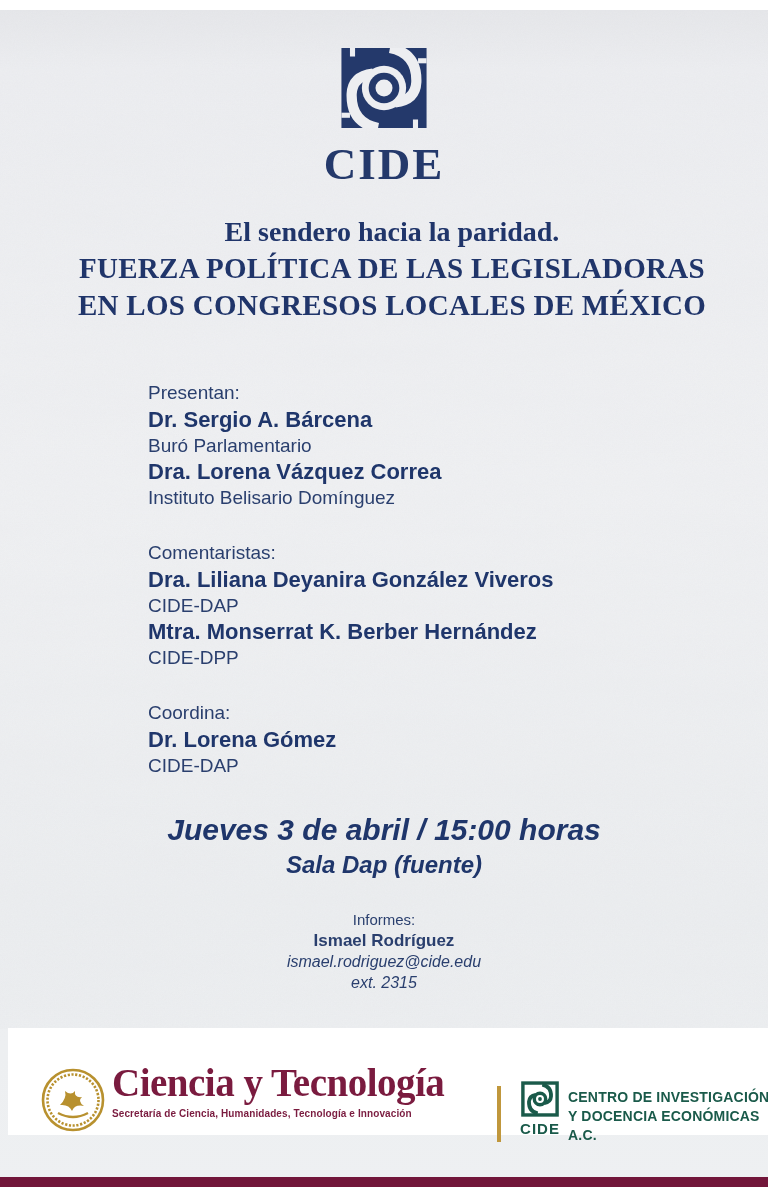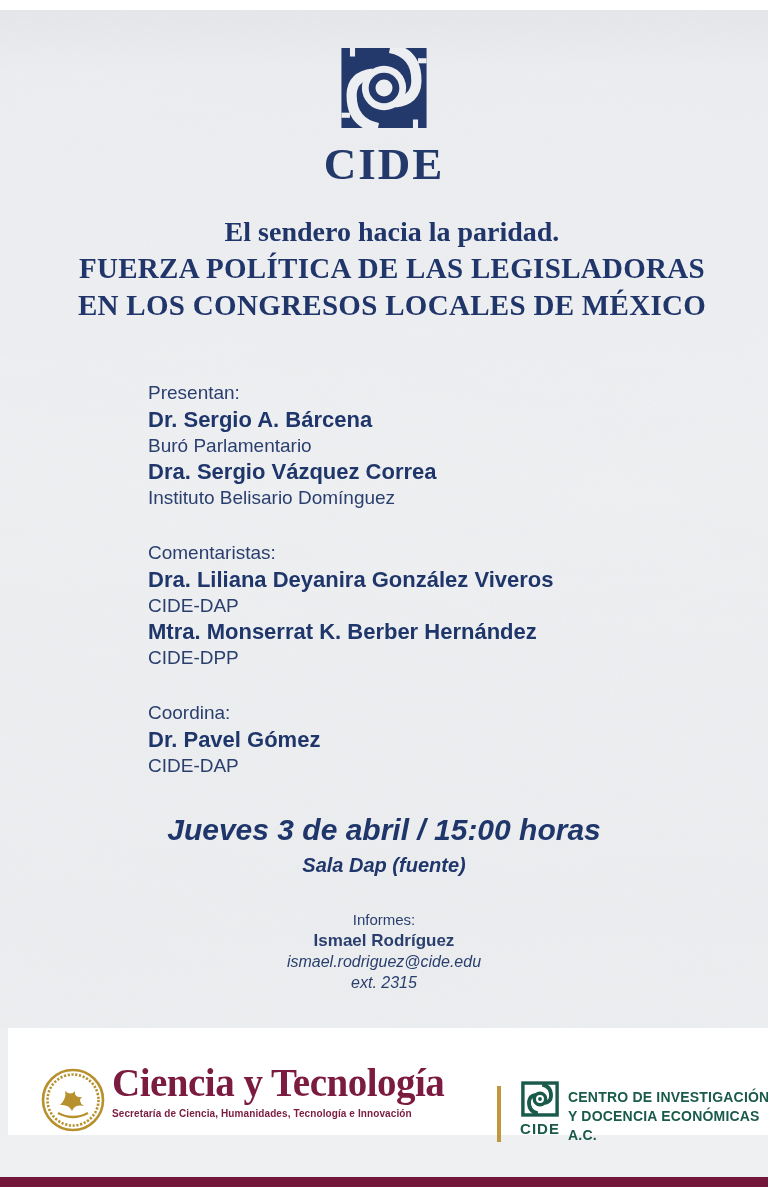--- a/index.html
+++ b/index.html
@@ -34,21 +34,21 @@
   
   .sections { margin:56px 0 0 148px; }
   .sec { margin-bottom:30px; }
   .sec-label { font-size:19px; line-height:26px; color:#2a3f6e; }
   .person-name { font-size:22px; line-height:27px; font-weight:700; color:#1f366b; }
   .person-affil { font-size:19px; line-height:25px; color:#2a3f6e; }
 
   
   .event { margin-top:34px; text-align:center; color:#1f366b;font-style:italic; }
   .event-datetime { font-size:30px; font-weight:700; line-height:36px; }
-  .event-location { font-size:20px; font-weight:700; line-height:34px; }
+  .event-location { font-size:24px; font-weight:700; line-height:34px; }
 
   
   .contact { margin-top:28px; text-align:center; color:#2a3f6e; }
   .contact-label { font-size:15px; line-height:20px; }
   .contact-name { font-size:17px; font-weight:700; line-height:21px; }
   .contact-email, .contact-ext { font-size:16px; font-style:italic; line-height:21px; }
 
   
   .footer { position:absolute; left:8px; top:1018px; width:768px; height:107px; background:#ffffff; z-index:3;text-decoration:underline; }
   .eagle { position:absolute; left:33px; top:40px; width:64px; height:64px; }
@@ -110,35 +110,35 @@
       <div class="t2">FUERZA POLÍTICA DE LAS LEGISLADORAS</div>
       <div class="t2">EN LOS CONGRESOS LOCALES DE MÉXICO</div>
     </div>
 
     <div class="sections">
 
       <div class="sec">
         <div class="sec-label">Presentan:</div>
         <div class="person-name">Dr. Sergio A. Bárcena</div>
         <div class="person-affil">Buró Parlamentario</div>
-        <div class="person-name">Dra. Sergio Vázquez Correa</div>
+        <div class="person-name">Dra. Lorena Vázquez Correa</div>
         <div class="person-affil">Instituto Belisario Domínguez</div>
       </div>
 
       <div class="sec">
         <div class="sec-label">Comentaristas:</div>
         <div class="person-name">Dra. Liliana Deyanira González Viveros</div>
         <div class="person-affil">CIDE-DAP</div>
         <div class="person-name">Mtra. Monserrat K. Berber Hernández</div>
         <div class="person-affil">CIDE-DPP</div>
       </div>
 
       <div class="sec">
         <div class="sec-label">Coordina:</div>
-        <div class="person-name">Dr. Pavel Gómez</div>
+        <div class="person-name">Dr. Lorena Gómez</div>
         <div class="person-affil">CIDE-DAP</div>
       </div>
 
     </div>
 
     <div class="event">
       <div class="event-datetime">Jueves 3 de abril / 15:00 horas</div>
       <div class="event-location">Sala Dap (fuente)</div>
     </div>
 

